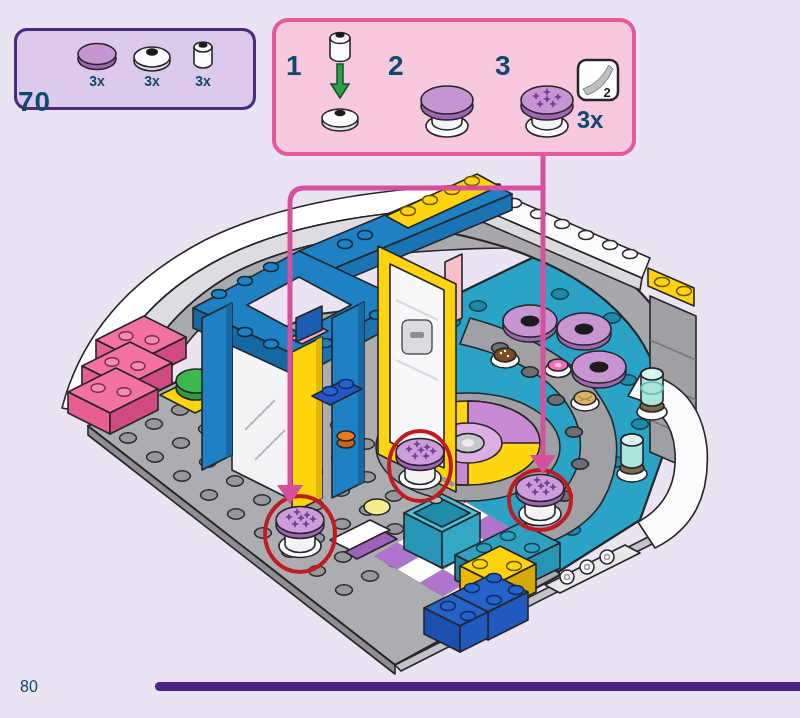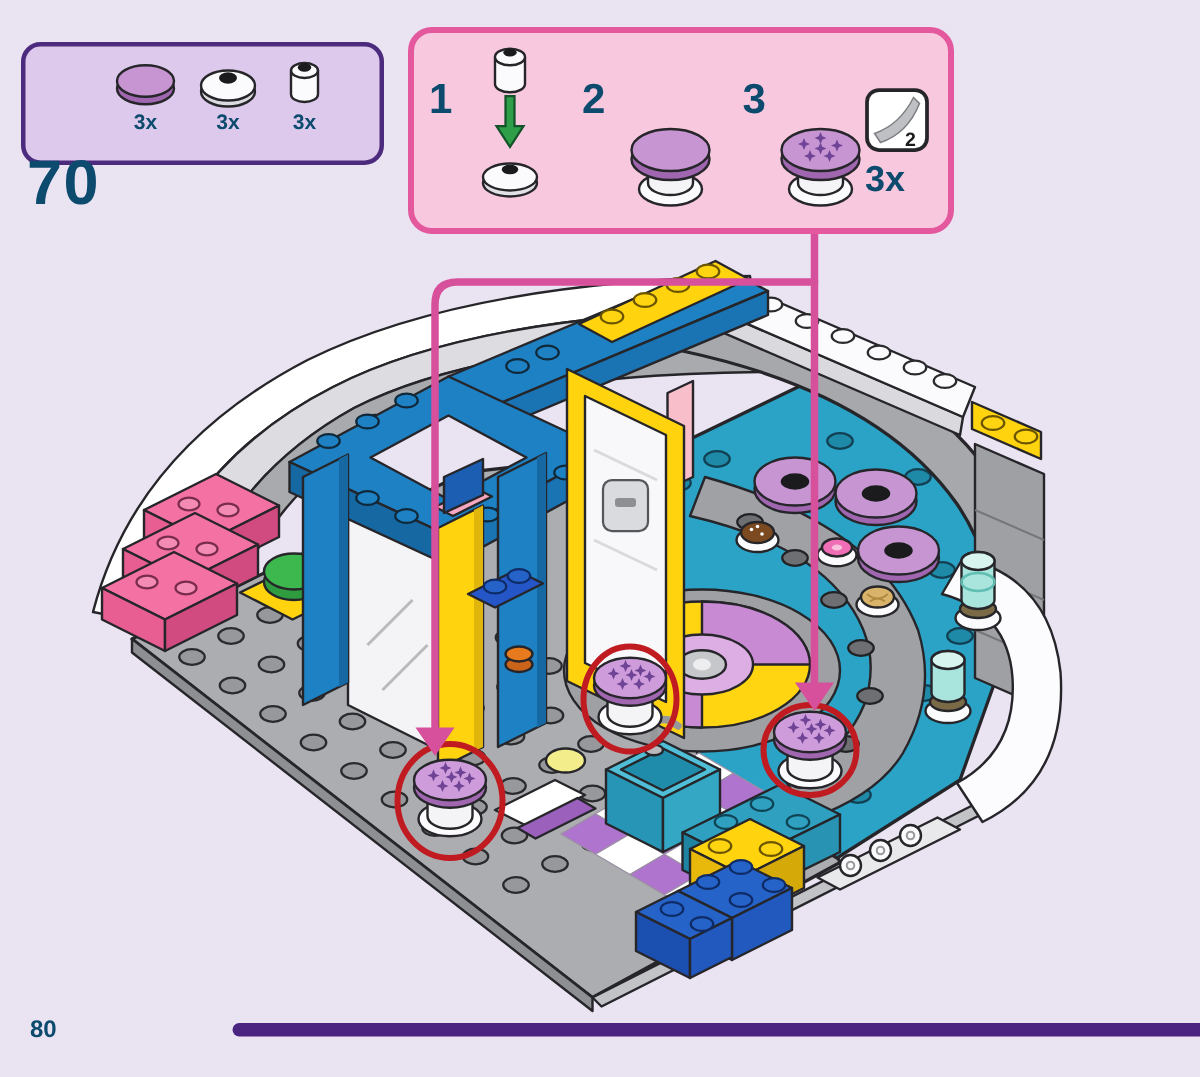--- a/index.html
+++ b/index.html
@@ -5,26 +5,26 @@
   html,body{margin:0;padding:0;background:#EAE3F2;}
   .page{position:relative;width:800px;height:718px;background:#EAE3F2;overflow:hidden;
         font-family:"Liberation Sans",sans-serif;color:#0c4a6e;}
   .scene{position:absolute;left:0;top:0;}
   svg .o{stroke:#26262a;stroke-width:1.6;stroke-linejoin:round;}
   svg .o2{stroke:#26262a;stroke-width:2.2;stroke-linejoin:round;}
   .pbox{position:absolute;left:14px;top:28px;width:236px;height:76px;background:#DCC9EB;
         border:3.5px solid #4C2A7E;border-radius:13px;}
   .pp{position:absolute;}
   .cnt{position:absolute;width:44px;text-align:center;font-size:14px;font-weight:700;top:42px;}
-  .stepnum-big{position:absolute;left:18px;top:98px;font-size:42px;font-weight:800;letter-spacing:1px;}
+  .stepnum-big{position:absolute;left:18px;top:86px;font-size:28px;font-weight:800;letter-spacing:1px;}
   .sbox{position:absolute;left:272px;top:18px;width:356px;height:130px;background:#F8C8DF;
         border:4px solid #E4589E;border-radius:16px;}
   .snum{position:absolute;font-size:28px;font-weight:800;}
   .qty{position:absolute;left:286px;top:84px;width:56px;text-align:center;font-size:24px;font-weight:800;}
-  .pagenum{position:absolute;left:20px;top:678px;font-size:16px;font-weight:700;}
+  .pagenum{position:absolute;left:20px;top:678px;font-size:16px;font-weight:400;}
   .pagebar{position:absolute;left:155px;top:682px;width:645px;height:9px;background:#4A2480;
            border-radius:5px 0 0 5px;}
 </style>
 </head>
 <body>
 
 <div class="page">
 
 <svg class="scene" width="800" height="718" viewBox="0 0 800 718">
   <defs>

